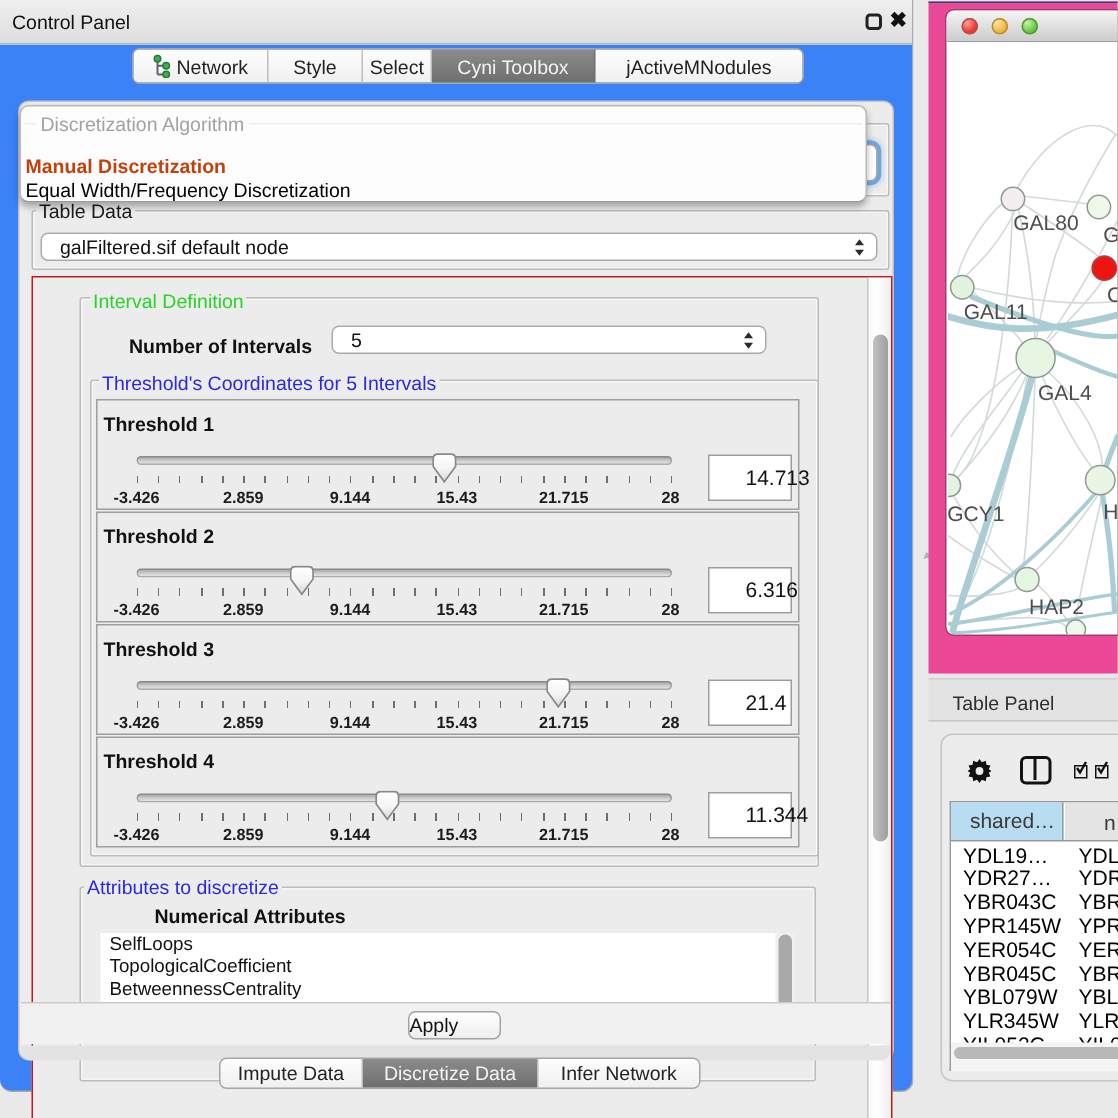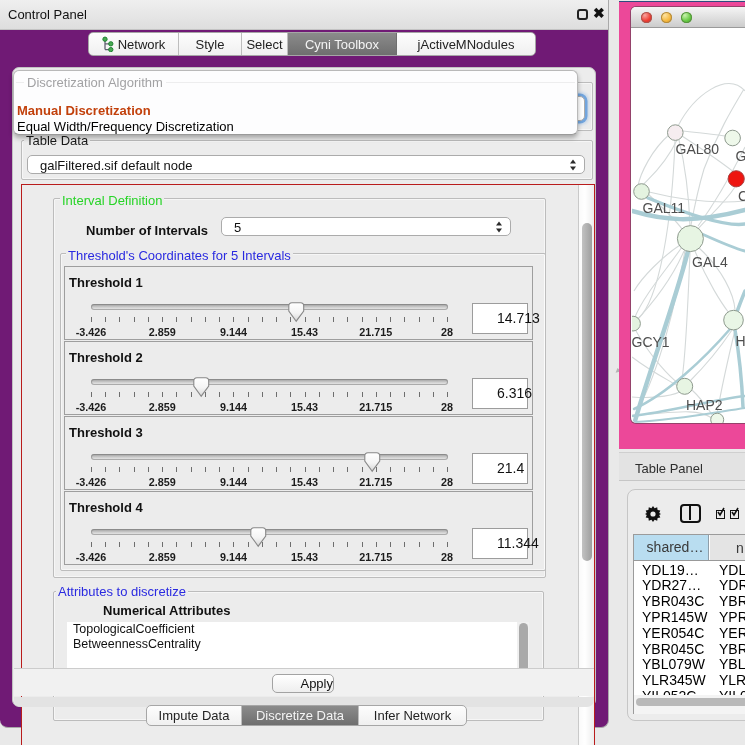--- a/index.html
+++ b/index.html
@@ -1,17 +1,17 @@
 <!DOCTYPE html>
 <html><head><meta charset="utf-8">
 <style>
 * { margin:0; padding:0; box-sizing:border-box; }
 html,body { width:745px; height:745px; font-family:"Liberation Sans", sans-serif; background:#e9e9e9; overflow:hidden; }
 .abs { position:absolute; }
-#cpwin { position:absolute; left:0; top:0; width:609px; height:728px; background:#701a75;
+#cpwin { position:absolute; left:0; top:0; width:609px; height:728px; background:#3b82f6;
   border-right:1px solid #a9a9a9; border-bottom:1px solid #a9a9a9; border-radius:0 0 8px 8px; }
 #titlebar { position:absolute; left:0; top:0; width:100%; height:30px;
   background:linear-gradient(#efefef,#dedede); border-bottom:1px solid #c3c3c3; }
 #titlebar .t { position:absolute; left:8px; top:7px; font-size:13px; color:#111; }
 #winbox { position:absolute; left:577px; top:9px; width:11px; height:11px; border:2px solid #222; border-radius:3px; }
 #winx { position:absolute; left:593px; top:5px; font-size:14px; font-weight:bold; color:#111; }
 
 #tabbar { position:absolute; left:88px; top:32px; width:448px; height:24px;
   background:linear-gradient(#fdfdfd,#f0f0f0); border:1px solid #a6a6a6; border-radius:5px;
   display:flex; font-size:13px; color:#222; }
@@ -41,21 +41,21 @@
 .valbox { position:absolute; left:407px; top:36px; width:56px; height:31px; background:#fff; border:1px solid #9c9c9c;
   font-size:14px; color:#111; text-align:right; padding-right:6px; line-height:29px;padding-left:24px; }
 
 #attrlist { position:absolute; left:45px; top:437px; width:462px; height:47px; background:#fff; font-size:12.5px; color:#111; }
 #attrlist div { padding-left:6px; height:15px; line-height:15px; }
 #alsb { position:absolute; left:495px; top:437px; width:12px; height:47px; background:#f0f0f0; }
 #alsb .thumb { position:absolute; left:1.5px; top:1px; width:9px; height:60px; background:#a9a9a9; border-radius:5px; }
 
 #applyrow { position:absolute; left:1px; right:1px; top:600px; height:28px; background:#f1f1f1; border-top:1px solid #cccccc; }
 #applybtn { position:absolute; left:258px; top:5px; width:62px; height:19px; background:linear-gradient(#ffffff,#eeeeee);
-  border:1px solid #a3a3a3; border-radius:5px; font-size:13px; color:#111; text-align:right; line-height:17px; }
+  border:1px solid #a3a3a3; border-radius:5px; font-size:13px; color:#111; text-align:left; line-height:17px; }
 #applyband { position:absolute; left:1px; right:1px; top:629px; height:10px; background:#e3e3e3; border-radius:0 0 7px 7px; }
 
 #btabs { position:absolute; left:146px; top:705px; width:321px; height:21px; background:linear-gradient(#fdfdfd,#f0f0f0);
   border:1px solid #a6a6a6; border-radius:5px; display:flex; font-size:13px; color:#222; }
 #btabs .tab { height:100%; display:flex; align-items:center; justify-content:center; border-right:1px solid #bdbdbd; }
 #btabs .tab:last-child { border-right:none; }
 #btabs .sel { background:linear-gradient(#8b8b8b,#6f6f6f); color:#f4f4f4; }
 
 #popup { position:absolute; left:13px; top:70px; width:565px; height:65px; background:#fdfdfe;
   border:1px solid #b9b9b9; border-bottom-color:#9a9a9a; border-radius:6px; box-shadow:0 3px 5px rgba(0,0,0,0.3); font-size:13px; z-index:30; }
@@ -306,20 +306,21 @@
 <svg class="abs" style="left:185.1px;top:35px" width="17" height="21" viewBox="0 0 17 21">
 <path d="M4 0.7 H12.6 Q15.7 0.7 15.7 3.8 V9 L8.2 19.2 L0.8 9 V3.8 Q0.8 0.7 4 0.7 Z" fill="url(#thg)" stroke="#888888" stroke-width="1.1"></path>
 </svg>
 <div class="valbox">11.344</div>
 </div>
 
       <div class="group" style="left:31px; top:406px; width:491px; height:130px;"></div>
       <div class="gtitle" style="left:34px; top:399px; color:#2a2ae0;">Attributes to discretize</div>
       <div class="abs" style="left:36px; top:418px; font-size:13px; font-weight:bold; color:#111;margin-left:45px;">Numerical Attributes</div>
       <div id="attrlist">
+          <div>SelfLoops</div>
           <div>TopologicalCoefficient</div>
           <div>BetweennessCentrality</div>
         </div>
       <div id="alsb">
           <div class="thumb"></div>
         </div>
       <div id="vsb">
           <div class="thumb"></div>
         </div>
     </div>

